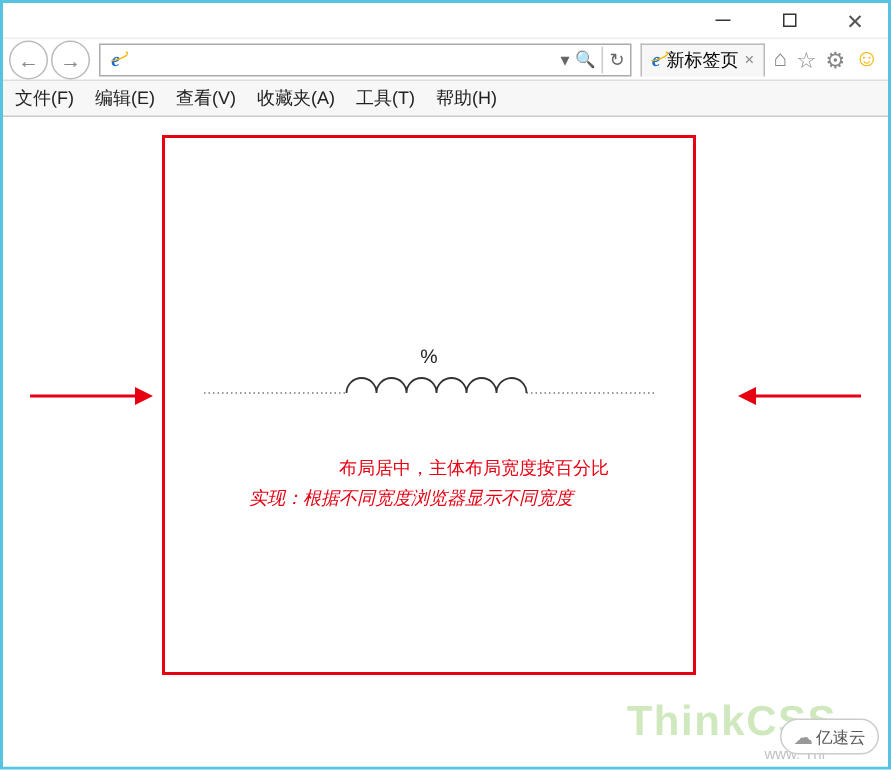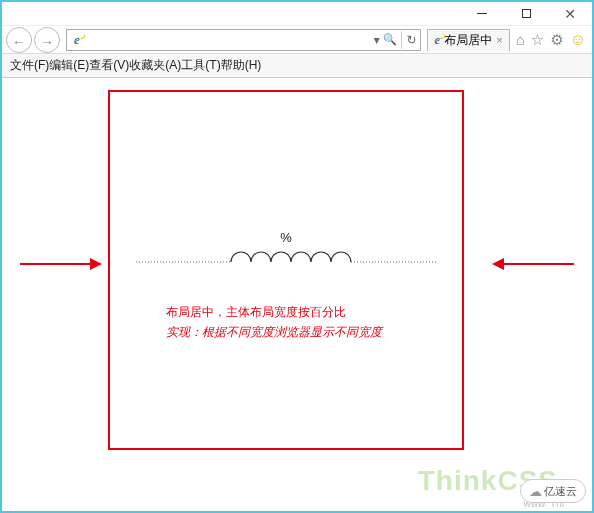--- a/index.html
+++ b/index.html
@@ -23,51 +23,51 @@
 .addr-input { flex: 1; border: none; outline: none; font-size: 12px; padding: 0 2px; height: 20px; }
 .addr-right { display: flex; align-items: center; gap: 4px; padding: 0 4px; color: #666; }
 .addr-divider { width: 1px; height: 18px; background: #ccc; }
 .tab-area { display: flex; align-items: center; margin-left: 4px; }
 .tab { display: flex; align-items: center; height: 22px; border: 1px solid #bbb; border-bottom: none; padding: 0 6px; gap: 4px; font-size: 12px; background: #f7f7f7; max-width: 110px; }
 .tab-close { color: #888; font-size: 11px; }
 .right-icons { display: flex; align-items: center; gap: 6px; margin-left: auto; padding-left: 4px; color: #888; font-size: 15px; }
 .smiley { color: #f7b500; font-size: 16px; }
 
 
-.menubar { height: 24px; display: flex; align-items: center; padding: 0 8px; gap: 0; border-bottom: 1px solid #ccc; background: #f7f7f7; font-size: 12px; color: #222; }
+.menubar { height: 24px; display: flex; align-items: center; padding: 0 8px; gap: 14px; border-bottom: 1px solid #ccc; background: #f7f7f7; font-size: 12px; color: #222; }
 .menu-item { cursor: default; }
 
 
 .viewport { position: relative; width: 100%; height: calc(100% - 24px - 28px - 24px); background: #fff; }
 
 
 .redbox { position: absolute; left: 106px; top: 12px; width: 356px; height: 360px; border: 2px solid #e60012; }
 
 
 .squiggle-row { position: absolute; top: 158px; left: 0; right: 0; display: flex; justify-content: center; align-items: center; }
 .squiggle { color: #222; }
 .pct-label { position: absolute; top: 138px; left: 50%; transform: translateX(-50%); font-size: 13px; color: #222; }
 
 
 .red-text { position: absolute; left: 50%; transform: translateX(-50%); color: #e60012; font-size: 12px; line-height: 20px; text-align: left; width: 240px; }
-.red-text.t1 { top: 210px; }
+.red-text.t1 { top: 210px; text-align: right; }
 .red-text.t2 { top: 230px; font-style: italic; }
 .red-text.t3 { top: 266px; }
 
 
 .arrow-left, .arrow-right { position: absolute; top: 180px; display: flex; align-items: center; }
 .arrow-left { left: 18px; }
 .arrow-right { right: 18px; }
 .arrow-line { height: 2px; background: #e60012; width: 70px; }
 .arrow-head-r { width: 0; height: 0; border-top: 6px solid transparent; border-bottom: 6px solid transparent; border-left: 12px solid #e60012; }
 .arrow-head-l { width: 0; height: 0; border-top: 6px solid transparent; border-bottom: 6px solid transparent; border-right: 12px solid #e60012; }
 
 
 .wm-think { position: absolute; right: 34px; bottom: 14px; font-size: 28px; font-weight: bold; color: rgba(120,190,70,0.35); font-family: Arial, sans-serif; letter-spacing: 1px; }
-.wm-sub { position: absolute; right: 28px; bottom: 2px; font-size: 10px; color: rgba(150,150,150,0.6); }
+.wm-sub { position: absolute; right: 42px; bottom: 2px; font-size: 10px; color: rgba(150,150,150,0.6); }
 .wm-yisu { position: absolute; right: 6px; bottom: 8px; width: 66px; height: 24px; border-radius: 12px; background: #fff; border: 1px solid #ccc; display: flex; justify-content: center; align-items: center; font-size: 11px; color: #555; gap: 2px; }
 .cloud-shape { color: #999; font-size: 13px; }
 
 
 .ie-e { font-weight: bold; font-style: italic; color: #1e6fd6; font-family: Georgia, serif; font-size: 13px; position: relative; }
 .ie-ring { position: absolute; width: 14px; height: 5px; border: 1px solid #f7b500; border-radius: 50%; top: 3px; left: -2px; transform: rotate(-20deg); border-top-color: transparent; border-left-color: transparent; }
 
 </style>
 </head>
 <body>
@@ -103,21 +103,21 @@
         <span>▾</span>
         <span style="font-size:11px;">🔍</span>
         <span class="addr-divider"></span>
         <span>↻</span>
       </div>
     </div>
 
     <div class="tab-area">
       <div class="tab">
         <span class="ie-e">e<span class="ie-ring"></span></span>
-        <span>布局居中</span>
+        <span>新标签页</span>
         <span class="tab-close">×</span>
       </div>
     </div>
 
     <div class="right-icons">
       <span>⌂</span>
       <span>☆</span>
       <span>⚙</span>
       <span class="smiley">☺</span>
     </div>

